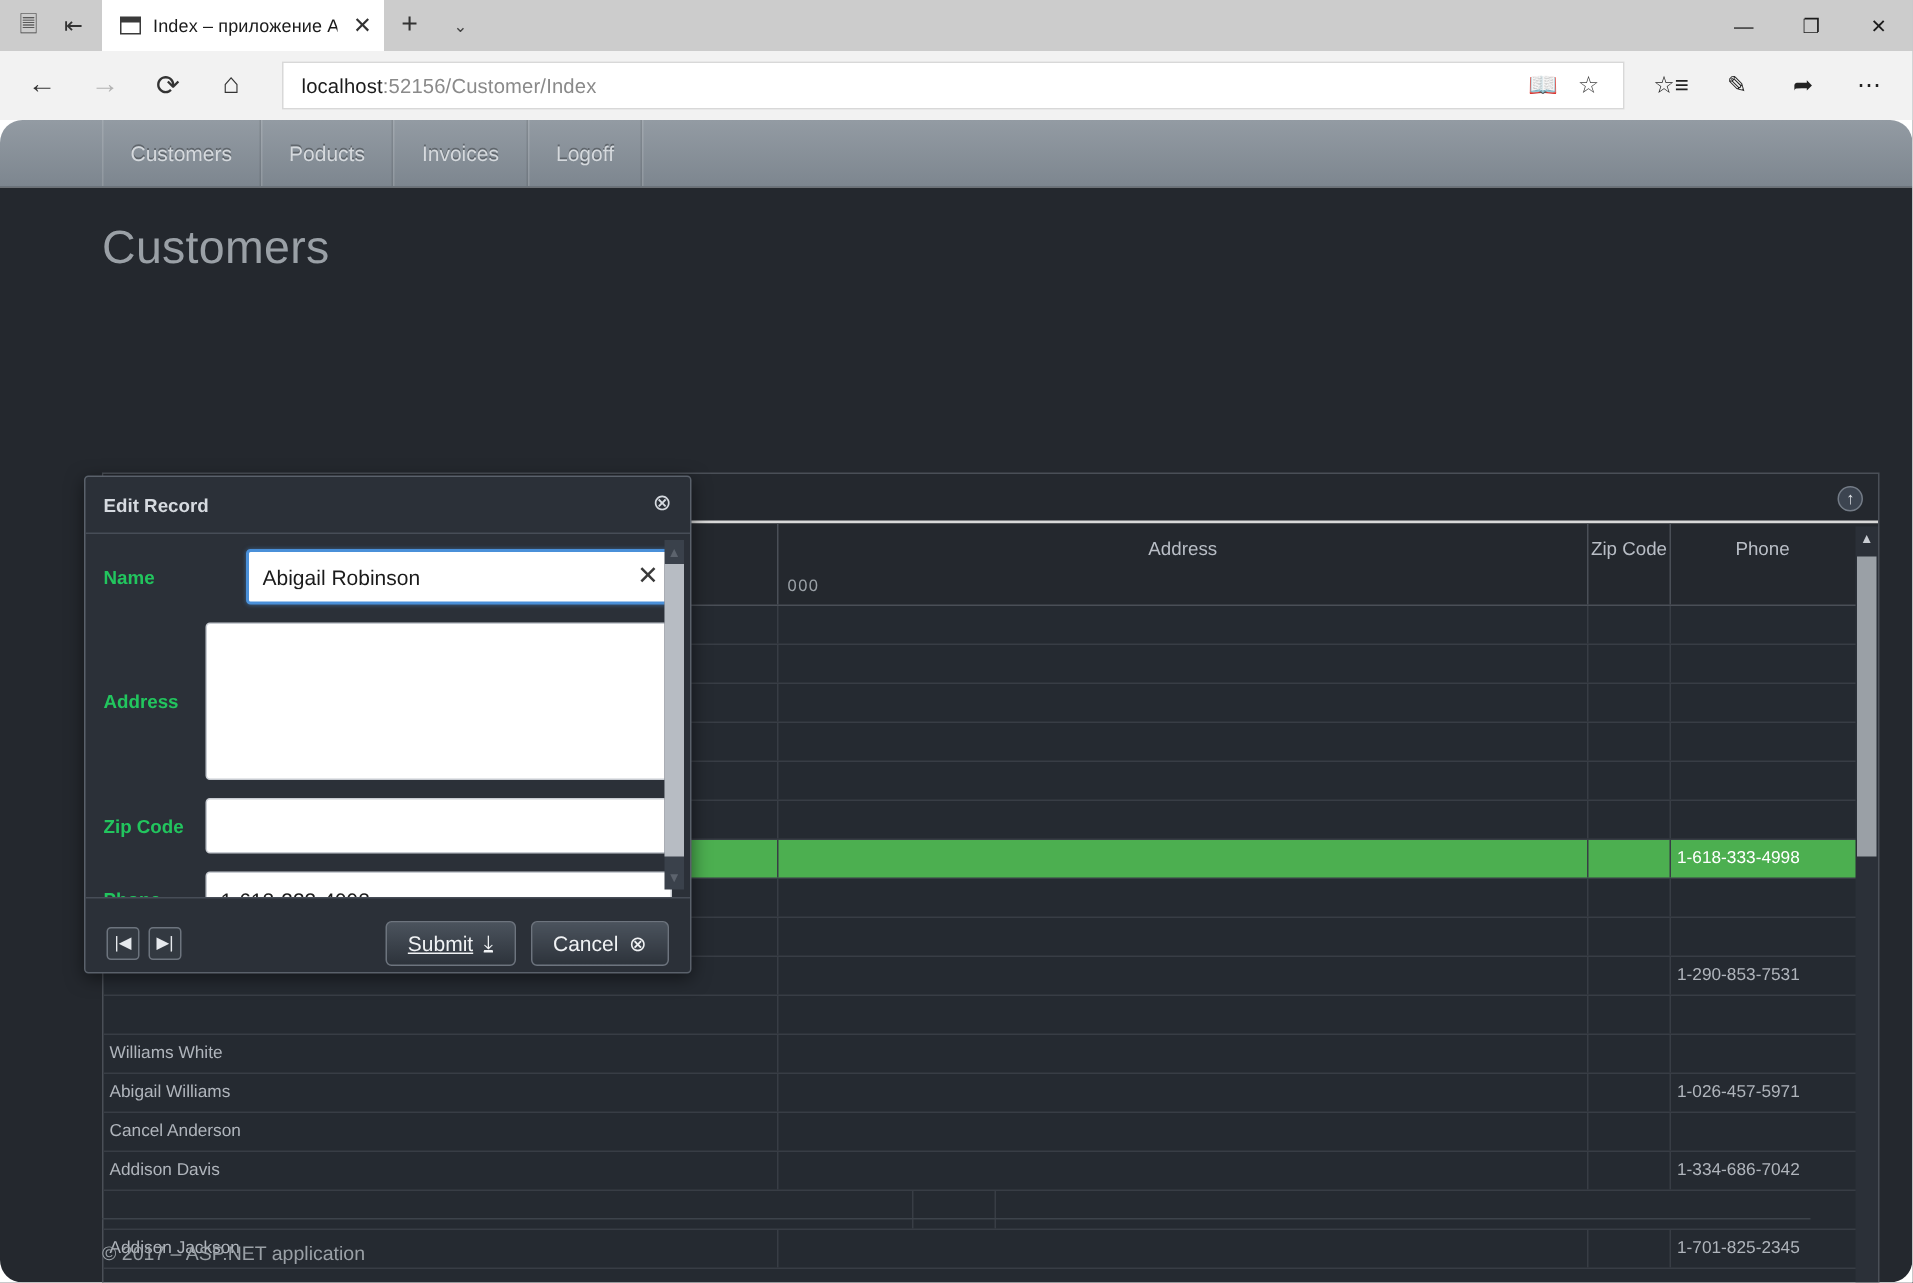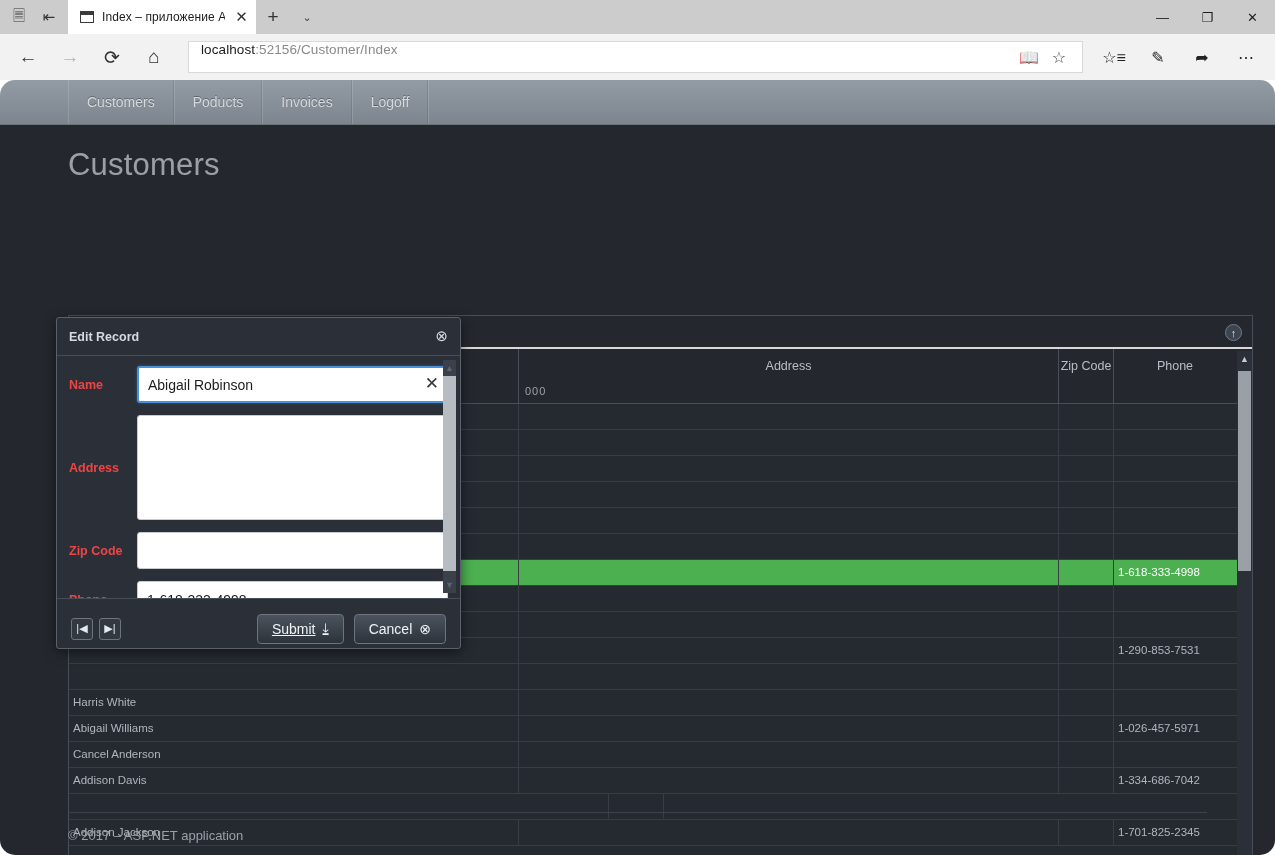--- a/index.html
+++ b/index.html
@@ -44,21 +44,21 @@
     height: 46px; background: #f2f2f2;
     display: flex; align-items: center; padding: 0 8px; gap: 2px;
   }
   .nav-btn {
     width: 40px; height: 36px; display: flex; align-items: center; justify-content: center;
     font-size: 19px; color: #333;
   }
   .nav-btn.dim { color: #b4b4b4; }
   .urlbar {
     flex: 1 1 auto; height: 32px; background: #ffffff; border: 1px solid #d8d8d8;
-    margin: 0 8px 0 12px; display: flex; padding: 0 8px 0 12px;
+    margin: 0 8px 0 12px; display: flex; align-items: center; padding: 0 8px 0 12px;
   }
   .url-text { flex: 1 1 auto; font-size: 13.5px; color: #8a8a8a; letter-spacing: .1px; }
   .url-text b { color: #1b1b1b; font-weight: 400; }
   .url-icon { width: 30px; height: 30px; display: flex; align-items: center; justify-content: center;
               font-size: 16px; color: #444; }
   .tool-icon { width: 42px; height: 36px; display: flex; align-items: center; justify-content: center;
                font-size: 16px; color: #222; }
 
   
   .page { position: relative; width: 1275px; height: 775px; background: #ffffff; overflow: hidden; border-radius: 15px; }
@@ -139,27 +139,27 @@
     height: 38px; display: flex; align-items: center; padding: 0 12px;
     border-bottom: 1px solid #474d57; position: relative;
   }
   .modal-title { font-size: 12.5px; color: #d6dae0; font-weight: bold; }
   .modal-close {
     position: absolute; right: 10px; top: 10px; width: 17px; height: 17px;
     color: #d6dae0; font-size: 15px; line-height: 15px; text-align: center;
   }
   .modal-body { position: relative; height: 242px; padding: 10px 12px 0 12px; overflow: hidden; }
   .frow { display: flex; align-items: center; margin-bottom: 12px; }
-  .flabel { width: 68px; font-size: 12.5px; color: #ef4444; font-weight: bold; flex: 0 0 auto; }
+  .flabel { width: 68px; font-size: 12.5px; color: #22c55e; font-weight: bold; flex: 0 0 auto; }
   .finput {
     flex: 1 1 auto; height: 37px; background: #fff; border: 1px solid #c8ccd2; border-radius: 3px;
     font-size: 14px; color: #1b1b1b; padding: 0 30px 0 9px;
     font-family: "Liberation Sans", sans-serif; outline: none; position: relative;
   }
-  .finput.focused { border: 2px solid #4a90d9; box-shadow: 0 0 3px rgba(74,144,217,.5); }
+  .finput.focused { border: 2px solid #4a90d9; box-shadow: 0 0 3px rgba(74,144,217,.5); margin-left: 27px; }
   .input-wrap { flex: 1 1 auto; position: relative; display: flex; }
   .clear-x {
     position: absolute; right: 9px; top: 9px; font-size: 17px; color: #3a3a3a; line-height: 18px;
   }
   .ftext {
     flex: 1 1 auto; height: 105px; background: #fff; border: 1px solid #c8ccd2; border-radius: 3px;
     font-size: 14px; color: #1b1b1b; padding: 6px 9px; resize: none;
     font-family: "Liberation Sans", sans-serif; outline: none;
   }
   .frow.tall { align-items: center; }
@@ -325,21 +325,21 @@
               <div class="gc col-zip"></div>
               <div class="gc col-phone">1-290-853-7531</div>
             </div>
             <div class="grow">
               <div class="gc col-name"></div>
               <div class="gc col-addr"></div>
               <div class="gc col-zip"></div>
               <div class="gc col-phone"></div>
             </div>
             <div class="grow">
-              <div class="gc col-name">Harris White</div>
+              <div class="gc col-name">Williams White</div>
               <div class="gc col-addr"></div>
               <div class="gc col-zip"></div>
               <div class="gc col-phone"></div>
             </div>
             <div class="grow">
               <div class="gc col-name">Abigail Williams</div>
               <div class="gc col-addr"></div>
               <div class="gc col-zip"></div>
               <div class="gc col-phone">1-026-457-5971</div>
             </div>

